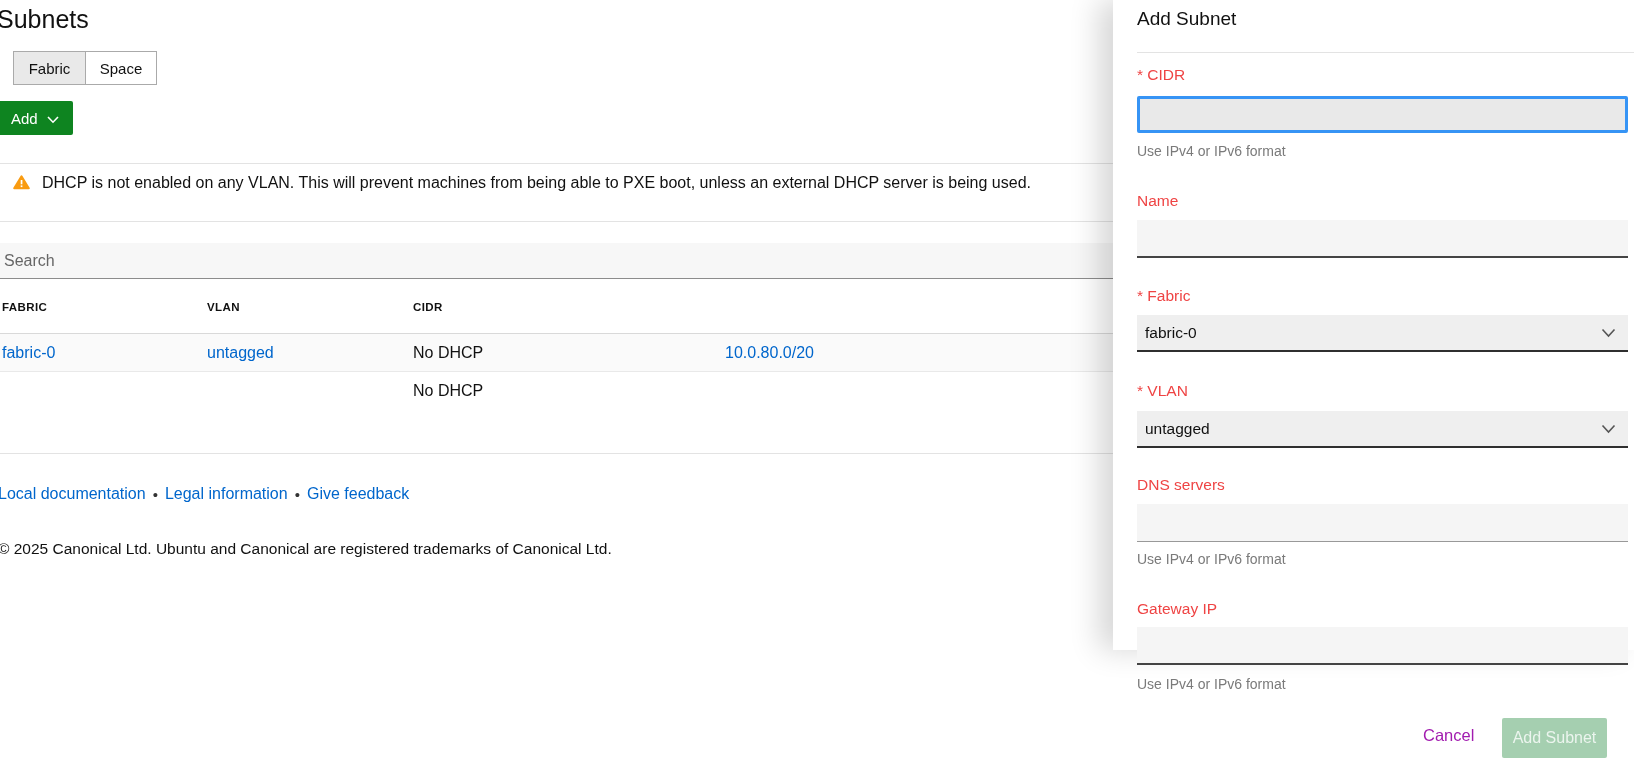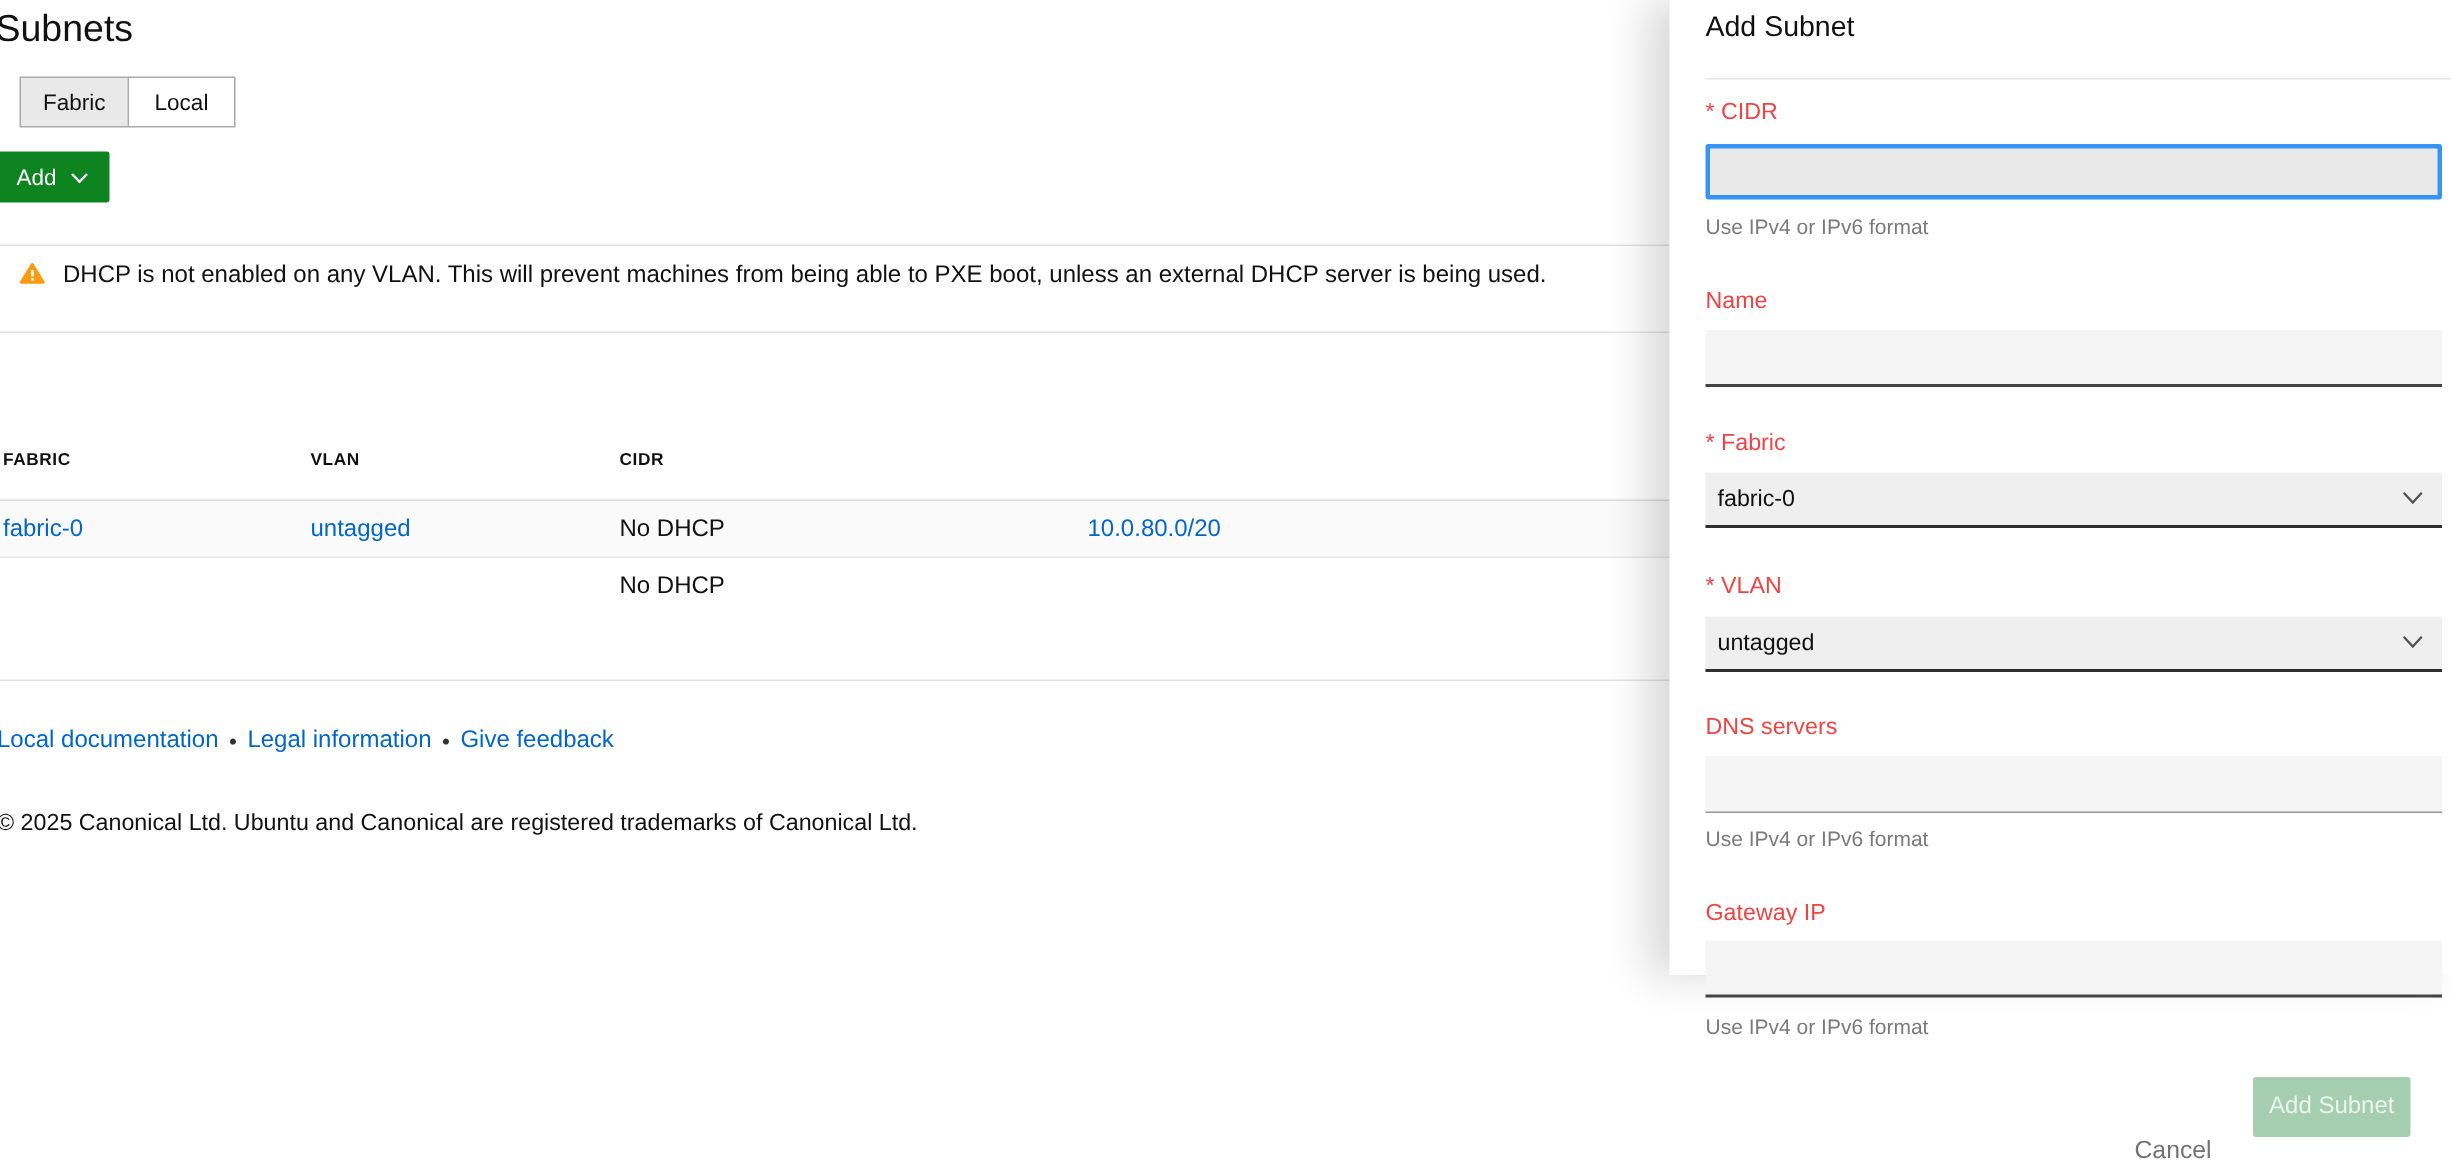--- a/index.html
+++ b/index.html
@@ -83,37 +83,37 @@
   .select-field {
     left: 24px; width: 491px; height: 37px;
     background: #efefef; border-bottom: 2px solid #2f2f2f;
     display: flex; align-items: center; padding-left: 8px;
     font-size: 15.5px; color: #111; cursor: pointer;
   }
   .select-chevron { position: absolute; right: 12px; top: 50%; transform: translateY(-50%); }
 
   .cancel-btn {
     left: 310px; top: 726px; background: none; border: none;
-    font-size: 16.5px; font-family: inherit; color: #737373; cursor: pointer; margin-top: 32px;
+    font-size: 16.5px; font-family: inherit; color: #a21caf; cursor: pointer;
   }
   .submit-btn {
     left: 389px; top: 718px; width: 105px; height: 40px;
     background: #a5cfb0; color: rgba(255,255,255,0.78);
     border: none; border-radius: 2px; font-size: 16px; font-family: inherit;
   }
 </style>
 </head>
 <body>
 
 <div class="content">
   <h1 class="abs page-title">Subnets</h1>
 
   <div class="abs segmented">
     <button class="seg-btn active">Fabric</button>
-    <button class="seg-btn">Local</button>
+    <button class="seg-btn">Space</button>
   </div>
 
   <button class="abs add-btn">
     <span>Add</span>
     <span>
       <svg width="12" height="8" viewBox="0 0 12 8">
           <path d="M1 1 L6 6.2 L11 1" fill="none" stroke="#fff" stroke-width="1.6"></path>
         </svg>
     </span>
   </button>
@@ -126,20 +126,21 @@
         <path d="M8.5 1.4 L15.8 13.2 H1.2 Z" fill="#f99b11" stroke="#f99b11" stroke-width="2" stroke-linejoin="round"></path>
         <rect x="7.7" y="5" width="1.7" height="4.3" fill="#fff"></rect>
         <rect x="7.7" y="10.4" width="1.7" height="1.7" fill="#fff"></rect>
       </svg>
     </span>
     <span class="warning-text">DHCP is not enabled on any VLAN. This will prevent machines from being able to PXE boot, unless an external DHCP server is being used.</span>
   </div>
 
   <div class="abs divider" style="top:221px"></div>
 
+  <input class="abs search-input" type="text" placeholder="Search" style="">
 
   <div class="abs grid-row thead">
     <div class="th cell-first">FABRIC</div>
     <div class="th">VLAN</div>
     <div class="th">CIDR</div>
   </div>
 
   <div class="abs grid-row trow trow-1">
     <div class="cell-first"><a class="tlink">fabric-0</a></div>
     <div><a class="tlink">untagged</a></div>

